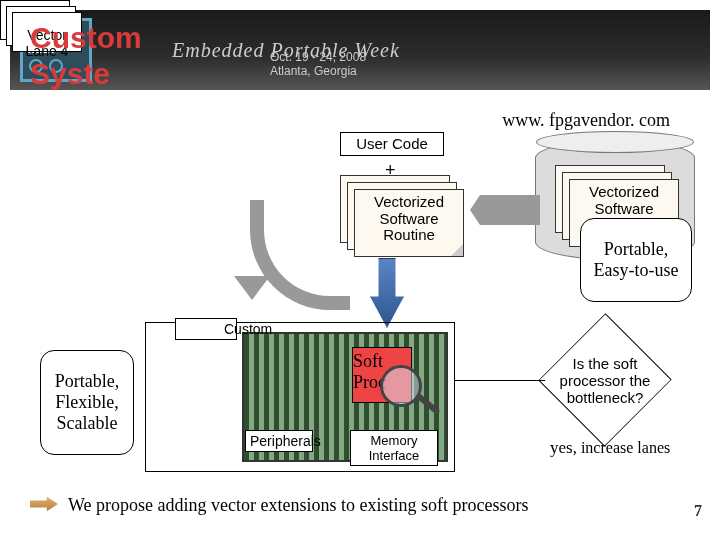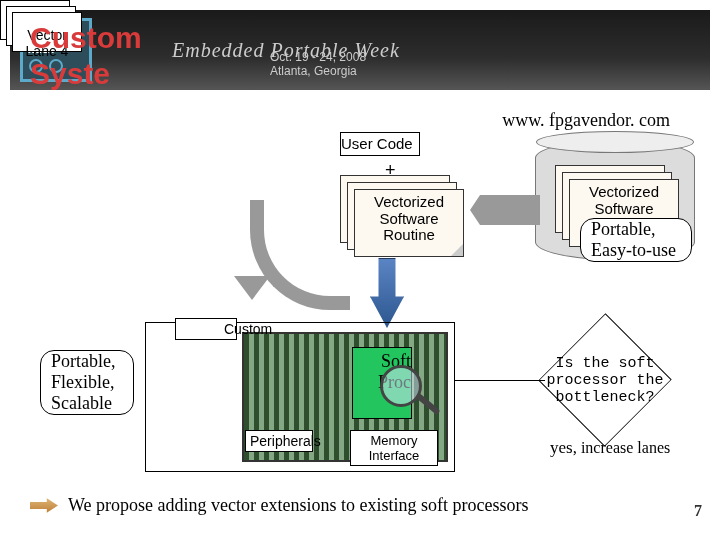--- a/index.html
+++ b/index.html
@@ -24,22 +24,22 @@
   .header-sub { position: absolute; top: 40px; left: 260px; color: #ccc; font-size: 12px; }
 
   .title-overlay {
     position: absolute; top: 20px; left: 30px; color: #d93b3b; font-size: 30px;
     font-weight: bold; z-index: 2; line-height: 1.2;
   }
 
   .url-label { position: absolute; top: 110px; right: 50px; font-family: "Times New Roman", serif; font-size: 18px; }
 
   .user-code-box {
-    position: absolute; top: 132px; left: 340px; width: 80px; height: 24px;
-    border: 1px solid #000; background: #fff; font-size: 15px; line-height: 22px;
+    position: absolute; top: 132px; left: 340px; width: 104px; height: 24px;
+    border: 1px solid #000; background: #fff; text-align: center; font-size: 15px; line-height: 22px;
   }
   .plus-sign { position: absolute; top: 160px; left: 385px; font-size: 18px; }
 
   .stack-left { position: absolute; top: 175px; left: 340px; }
   .stack-right { position: absolute; top: 165px; left: 555px; }
   .stack-card {
     position: absolute; width: 110px; height: 68px; background: #fdf9f0; border: 1px solid #333;
     text-align: center; font-size: 15px; line-height: 1.1; padding-top: 4px;
   }
   .stack-card::after {
@@ -54,22 +54,22 @@
     position: absolute; top: 140px; left: 535px; width: 160px; height: 120px;
     background: #dcdcdc; border: 1px solid #777; border-radius: 50% / 15%;
   }
   .db-cylinder::before {
     content: ""; position: absolute; top: -10px; left: 0; right: 0; height: 20px;
     background: #eee; border: 1px solid #777; border-radius: 50%;
   }
 
   .callout {
     position: absolute; background: #fff; border: 1px solid #000; border-radius: 14px;
-    text-align: left; font-family: "Times New Roman", serif; font-size: 18px;
-    padding: 0 10px; z-index: 5;
+    text-align: center; font-family: "Times New Roman", serif; font-size: 18px;
+    padding: 20px 10px; z-index: 5;
   }
   .callout-portable-easy { top: 218px; left: 580px; width: 112px; }
   .callout-portable-flex { top: 350px; left: 40px; width: 94px; }
 
   .arrow-thick-left {
     position: absolute; top: 195px; left: 470px; width: 70px; height: 30px;
     background: #999; clip-path: polygon(20% 0, 100% 0, 100% 100%, 20% 100%, 20% 120%, 0 50%, 20% -20%);
   }
   .arrow-big-down {
     position: absolute; top: 258px; left: 370px; width: 34px; height: 70px;
@@ -105,47 +105,47 @@
   .lbl-custom { top: 318px; left: 175px; width: 62px; font-family: Liberation Sans, sans-serif; padding-left: 48px; }
   .lbl-vector-stack { top: 350px; left: 253px; }
   .lbl-vector-stack div { position: absolute; width: 70px; height: 40px; background: #fff; border: 1px solid #000; font-size: 14px; text-align: center; padding-top: 14px; }
   .lbl-vector-stack .v1 { top:0; left:0; }
   .lbl-vector-stack .v2 { top:6px; left:6px; }
   .lbl-vector-stack .v3 { top:12px; left:12px; }
   .lbl-peripherals { top: 430px; left: 245px; width: 68px; }
   .lbl-memif { top: 430px; left: 350px; width: 88px; font-size: 13px; }
 
   .softproc-box {
-    position: absolute; top: 347px; left: 352px; width: 60px; height: 72px;
-    background: #22c55e; border: 1px solid #000; text-align: right; font-size: 18px;
+    position: absolute; top: 347px; left: 352px; width: 60px; height: 56px;
+    background: #ef4444; border: 1px solid #000; text-align: left; font-size: 18px;
     font-family: "Times New Roman", serif; padding-top: 3px; z-index: 3;
   }
   .magnifier {
     position: absolute; top: 365px; left: 380px; z-index: 4;
   }
   .magnifier .lens { width: 42px; height: 42px; border: 3px solid #444; border-radius: 50%; background: rgba(220,235,255,0.5); }
   .magnifier .handle { position: absolute; width: 28px; height: 6px; background: #444; top: 36px; left: 34px; transform: rotate(40deg); border-radius: 3px; }
 
   .decision-diamond {
     position: absolute; top: 330px; left: 540px; width: 130px; height: 100px;
     display: flex; align-items: center; justify-content: center;
-    font-size: 15px; text-align: center; font-family: Liberation Mono, monospace;
+    font-size: 15px; text-align: center; font-family: Liberation Sans, sans-serif;
   }
   .decision-diamond::before {
     content: ""; position: absolute; inset: 0; border: 1px solid #000;
     transform: rotate(45deg) scale(0.72, 0.95); background: #fff; z-index: -1;
   }
   .diamond-connector {
     position: absolute; top: 380px; left: 455px; width: 90px; height: 1px; background: #000;
   }
   .yes-text { position: absolute; top: 438px; left: 550px; font-family: Liberation Serif, serif; font-size: 16px; }
   .yes-text .yes { font-size: 17px; }
 
   .conclusion-row {
-    position: absolute; bottom: 24px; left: 30px; right: 30px; display: flex; align-items: center;
+    position: absolute; bottom: 24px; left: 30px; right: 30px; display: flex; 
     font-family: "Times New Roman", serif; font-size: 18px;
   }
   .hand-icon {
     width: 28px; height: 18px; margin-right: 10px;
     background: linear-gradient(#e2b87a, #b87830);
     clip-path: polygon(0 30%, 60% 30%, 60% 10%, 100% 50%, 60% 90%, 60% 70%, 0 70%);
   }
   .pagenum { position: absolute; bottom: 20px; right: 18px; font-family: "Times New Roman", serif; font-size: 16px; font-weight: bold; color: #333; }
 </style>
 </head>

